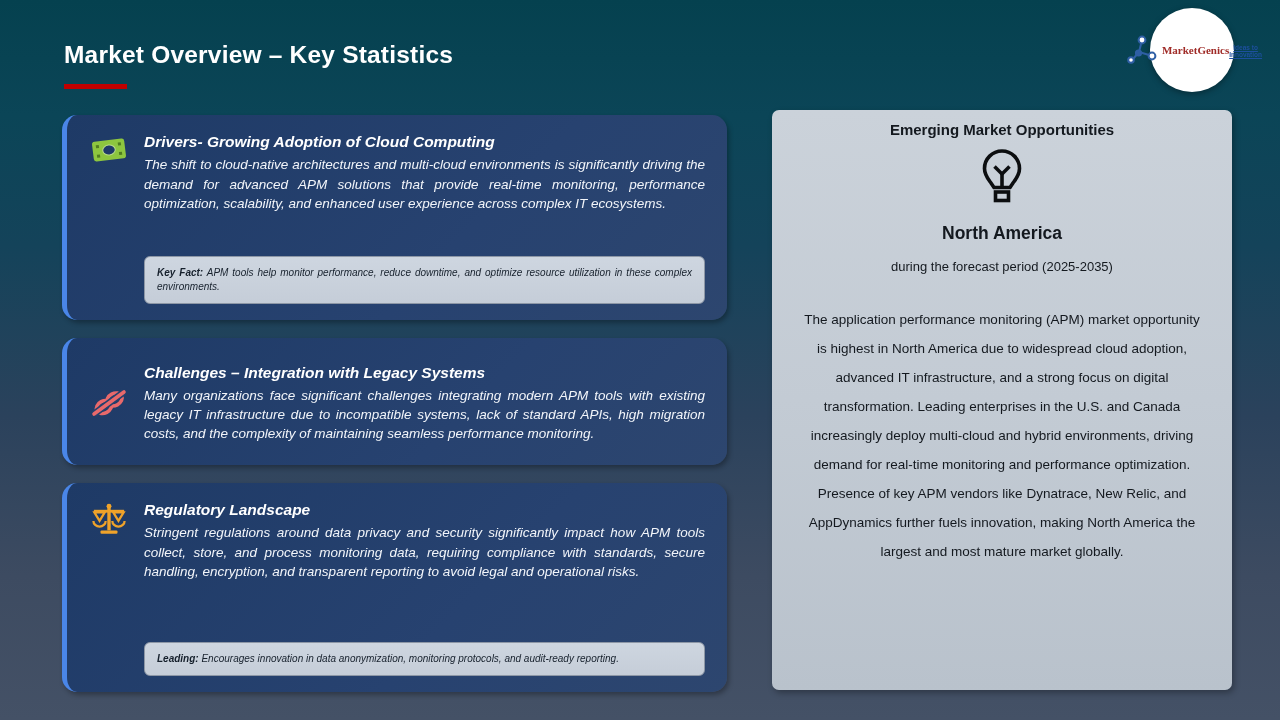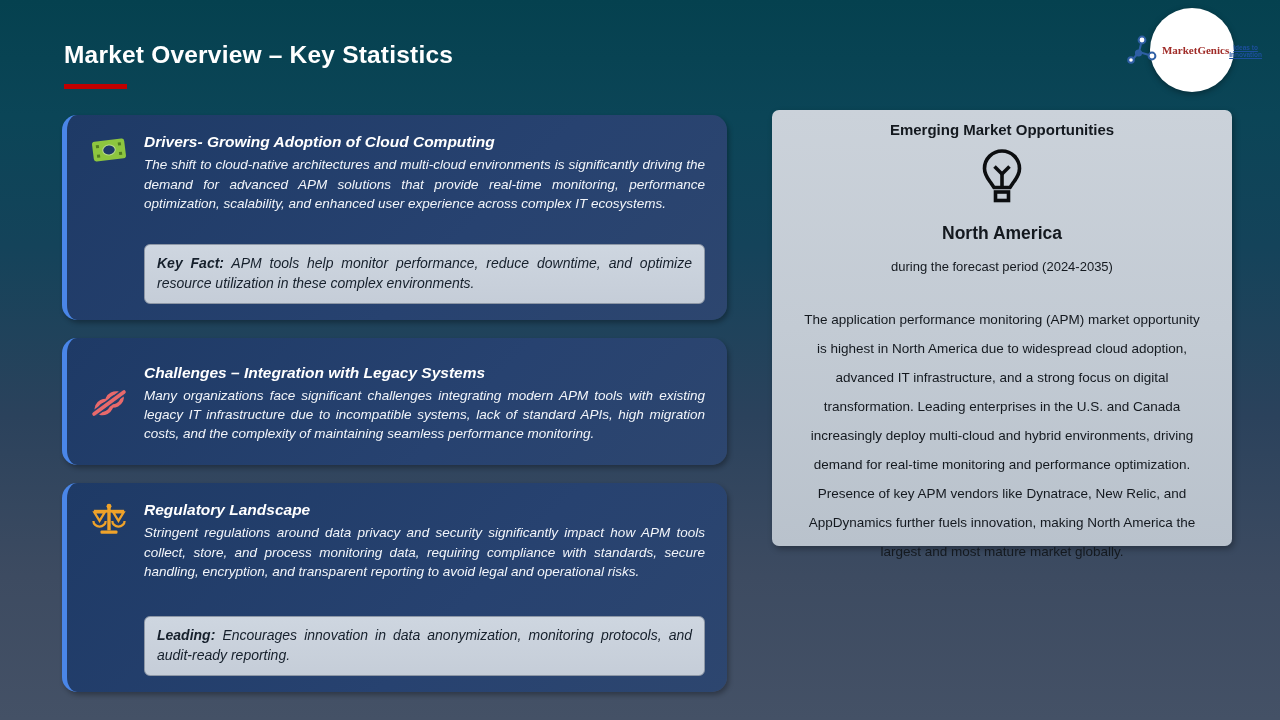--- a/index.html
+++ b/index.html
@@ -68,29 +68,29 @@
   .card-body {
     color: #f2f5fa; font-size: 13.5px; line-height: 1.42;
     text-align: justify; margin-top: 4px;
   }
   .callout {
     margin-top: auto; margin-bottom: 2px;
     background: linear-gradient(180deg, #ced6e0, #c5cdd8);
     border: 1px solid #8d97a6;
     border-radius: 6px;
     padding: 9px 12px;
-    color: #16202c; font-size: 14px; line-height: 1.42;
+    color: #16202c; font-size: 10px; line-height: 1.42;
     text-align: justify;
   }
   .callout b { font-weight: bold; }
 
   
   .panel {
     position: absolute; left: 772px; top: 110px;
-    width: 460px; height: 436px;
+    width: 460px; height: 580px;
     background: linear-gradient(180deg, #cbd2da 0%, #c3cbd4 50%, #b9c2cc 100%);
     border-radius: 7px;
     box-shadow: 2px 3px 6px rgba(0,0,0,0.3);
     text-align: center; color: #14191f;
     padding-top: 11px;
   }
   .panel-title { font-size: 15px; font-weight: bold; }
   .panel-bulb { margin-top: 10px; }
   .panel-value { font-size: 19.5px; font-weight: bold; margin-top: 28px; }
   .panel-subtitle { font-size: 13px; margin-top: 15px; }
@@ -197,15 +197,15 @@
       <g stroke="#0c0e10" stroke-width="3.6" fill="none">
         <path d="M25 3 a17.5 17.5 0 0 1 17.5 17.5 c0 6.5 -3.5 10.5 -6.5 14.5 l-3 4.5 h-16 l-3 -4.5 c-3 -4 -6.5 -8 -6.5 -14.5 A17.5 17.5 0 0 1 25 3 Z"></path>
         <line x1="25" y1="39" x2="25" y2="26"></line>
         <line x1="25" y1="26" x2="17.5" y2="18.5"></line>
         <line x1="25" y1="26" x2="32.5" y2="18.5"></line>
         <rect x="18.5" y="44" width="13" height="8.5"></rect>
       </g>
     </svg>
   </div>
   <div class="panel-region">North America</div>
-  <div class="panel-period">during the forecast period (2024-2035)</div>
+  <div class="panel-period">during the forecast period (2025-2035)</div>
   <div class="panel-desc">The application performance monitoring (APM) market opportunity is highest in North America due to widespread cloud adoption, advanced IT infrastructure, and a strong focus on digital transformation. Leading enterprises in the U.S. and Canada increasingly deploy multi-cloud and hybrid environments, driving demand for real-time monitoring and performance optimization. Presence of key APM vendors like Dynatrace, New Relic, and AppDynamics further fuels innovation, making North America the largest and most mature market globally.</div>
 </div>
 
 </body></html>

